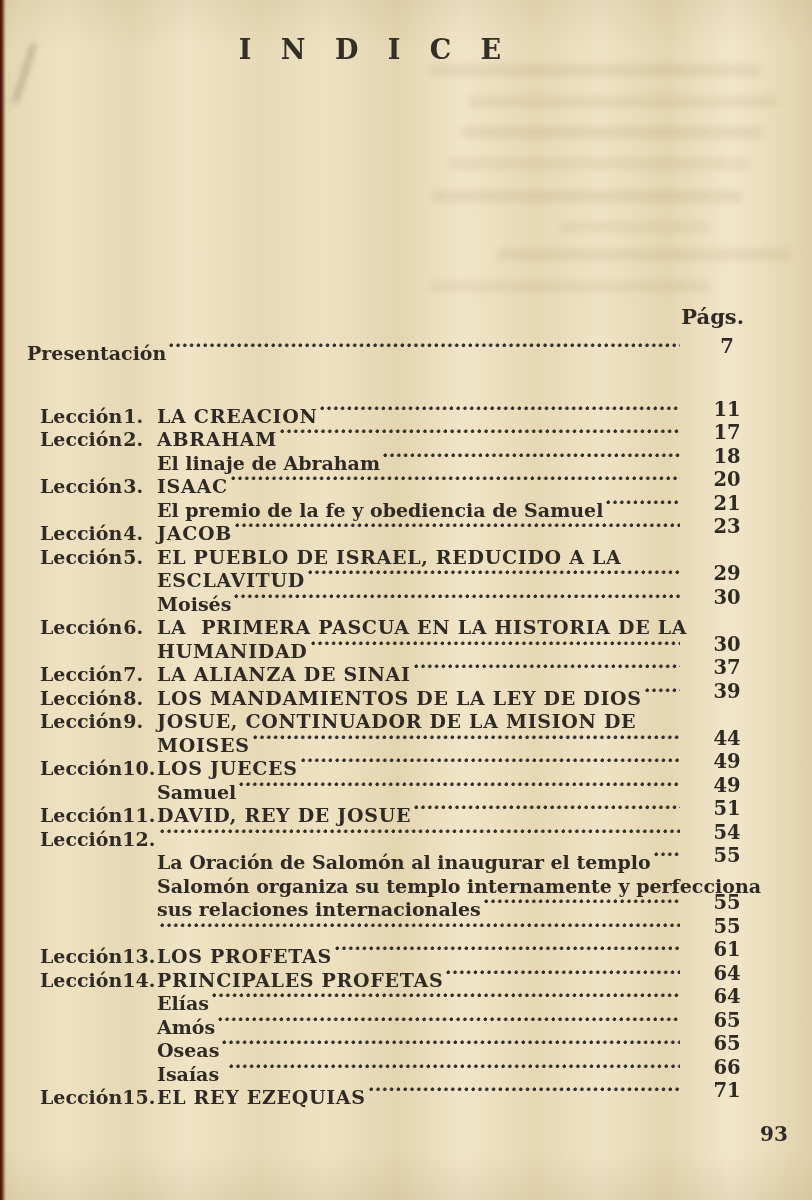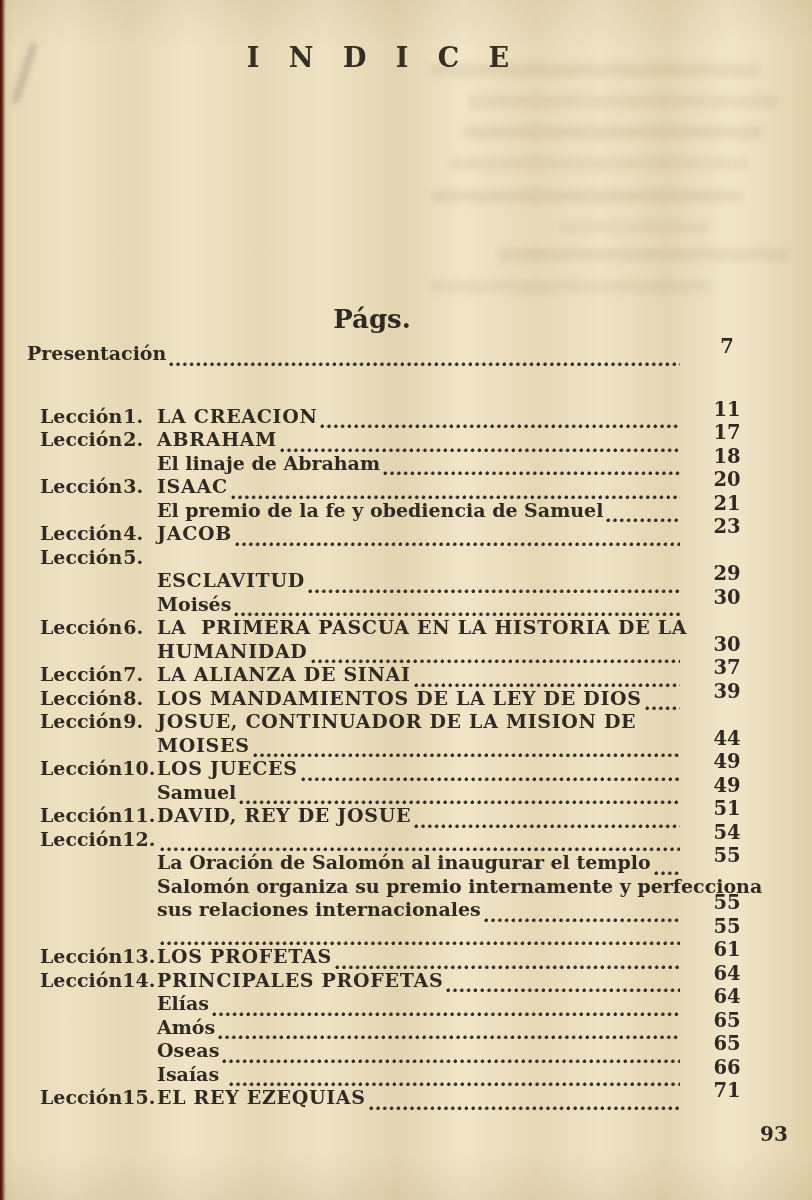--- a/index.html
+++ b/index.html
@@ -26,33 +26,33 @@
   .corner-smudge{
     position:absolute;left:22px;top:42px;width:5px;height:62px;
     background:rgba(90,80,60,.35);filter:blur(3px);transform:rotate(18deg);
   }
   
   .ghost{
     position:absolute;background:#9a835f;opacity:.14;filter:blur(3px);
     border-radius:3px;transform:skewX(-4deg);
   }
   .page-title{
-    position:absolute;top:34px;left:0;width:750px;margin:8px;
+    position:absolute;top:34px;left:0;width:750px;margin:0;
     text-align:center;font-size:27px;font-weight:bold;
     letter-spacing:10px;color:#332e26;
   }
   .pags-header{
     position:absolute;top:304px;left:0;right:68px;
-    text-align:center;font-size:26px;font-weight:bold;color:#2f2a23;
+    text-align:right;font-size:21px;font-weight:bold;color:#2f2a23;
   }
   .toc{
     position:absolute;top:342px;left:27px;right:44px;
     color:#2f2a23;font-size:19px;font-weight:bold;line-height:23.5px;
   }
-  .row{display:flex;align-items:flex-end;}
+  .row{display:flex;align-items:flex-start;}
   .row .label{
     flex:none;width:117px;display:flex;justify-content:space-between;
     padding-right:14px;box-sizing:border-box;
   }
   .row.lesson-row{padding-left:13px;}
   .row.lesson-row .label{width:117px;}
   .t-text{white-space:pre;}
   .t-text.caps{letter-spacing:.7px;}
   .leader{
     flex:1;height:5px;min-width:12px;margin:0 6px 0 3px;
@@ -148,20 +148,21 @@
         </span>
         <span class="t-text caps">JACOB</span>
         <span class="leader"></span>
         <span class="page-cell">23</span>
       </div>
       <div class="row lesson-row">
         <span class="label">
           <span>Lección</span>
           <span>5.</span>
         </span>
+        <span class="t-text caps">EL PUEBLO DE ISRAEL, REDUCIDO A LA</span>
         <span class="spacer-fill"></span>
         <span class="page-cell"></span>
       </div>
       <div class="row lesson-row">
         <span class="label">
           <span></span>
           <span></span>
         </span>
         <span class="t-text caps">ESCLAVITUD</span>
         <span class="leader"></span>
@@ -272,21 +273,21 @@
         </span>
         <span class="t-text">La Oración de Salomón al inaugurar el templo</span>
         <span class="leader"></span>
         <span class="page-cell">55</span>
       </div>
       <div class="row lesson-row">
         <span class="label">
           <span></span>
           <span></span>
         </span>
-        <span class="t-text">Salomón organiza su premio internamente y perfecciona</span>
+        <span class="t-text">Salomón organiza su templo internamente y perfecciona</span>
         <span class="spacer-fill"></span>
         <span class="page-cell"></span>
       </div>
       <div class="row lesson-row">
         <span class="label">
           <span></span>
           <span></span>
         </span>
         <span class="t-text">sus relaciones internacionales</span>
         <span class="leader"></span>

